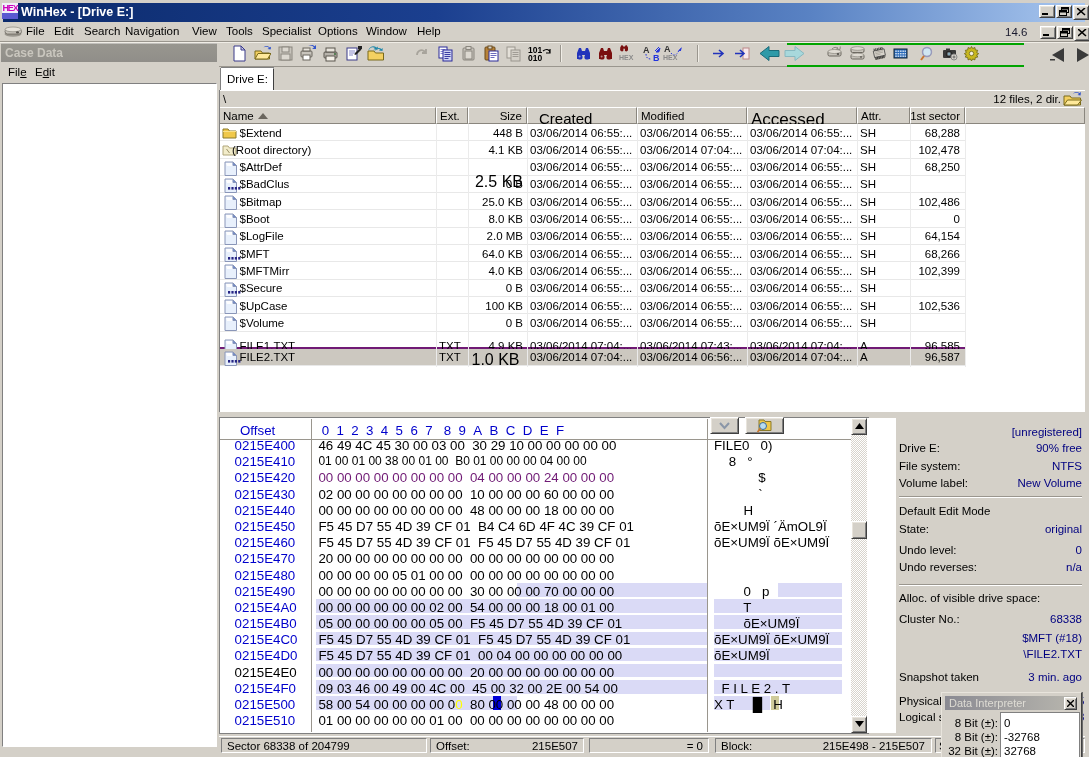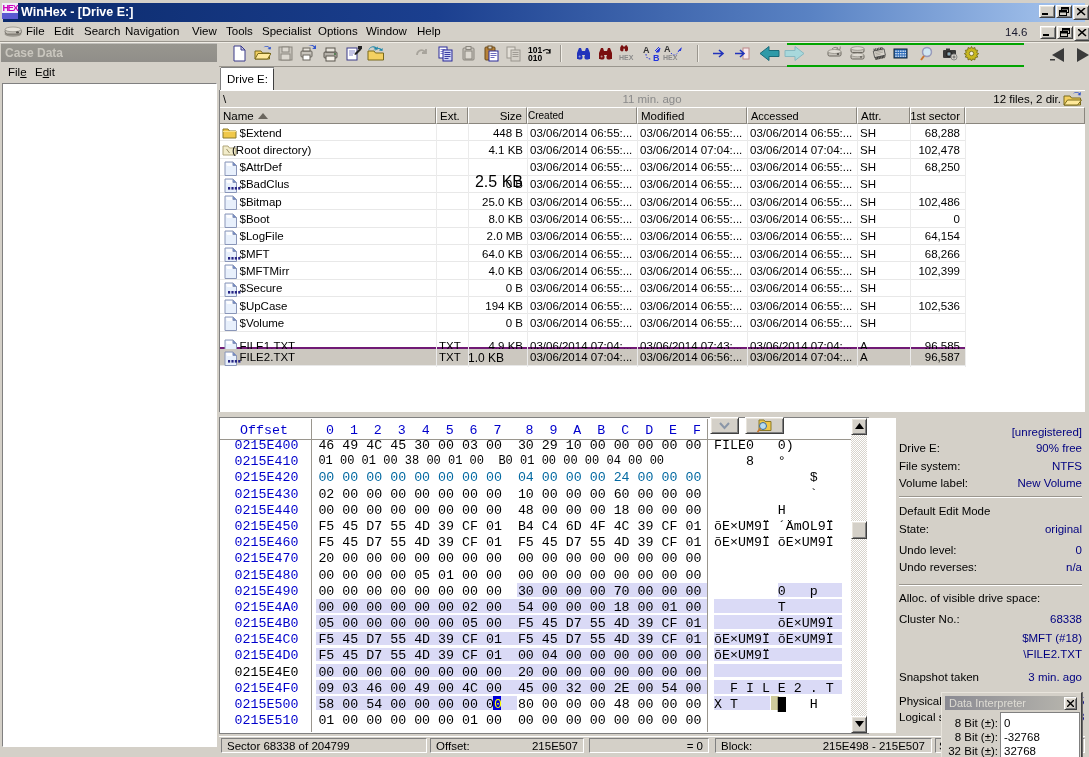--- a/index.html
+++ b/index.html
@@ -1,19 +1,19 @@
 <!DOCTYPE html>
 <html><head><meta charset="utf-8">
 <style>
 html,body{margin:0;padding:0}
 body{width:1089px;height:757px;background:#d4d0c8;font-family:"Liberation Sans",sans-serif;position:relative;overflow:hidden}
 .a{position:absolute}
 .raised{border-top:1px solid #fff;border-left:1px solid #fff;border-right:1px solid #404040;border-bottom:1px solid #404040;box-shadow:inset 1px 1px 0 #e8e4dc, inset -1px -1px 0 #808080;background:#d4d0c8}
 .sunk{border-top:1px solid #808080;border-left:1px solid #808080;border-right:1px solid #fff;border-bottom:1px solid #fff}
-.mono{font-family:Liberation Mono, monospace}
+.mono{font-family:Liberation Sans, sans-serif}
 .a svg{display:block;margin:0 auto}
 .nav{color:#000080}
 </style></head><body>
 
 <div class="a" style="left:3px;top:3px;width:1082px;height:19px;background:linear-gradient(90deg,#0b2a6b 0%,#1b3f8f 40%,#5a83c4 75%,#a9c7ef 100%)"></div>
 <div class="a" style="left:2px;top:3px;width:16px;height:16px;background:#f0eef8;border:0">
  <div class="a" style="left:0px;top:0px;width:16px;height:10px;color:#cc00bb;font-size:9px;font-weight:bold;text-align:center;letter-spacing:-1.2px">HEX</div>
  <div class="a" style="left:0px;top:10px;width:16px;height:6px;background:#5a5ad0"></div>
 </div>
 <div class="a" style="left:21px;top:5px;font-size:12.5px;font-weight:bold;color:#fff">WinHex - [Drive E:]</div>
@@ -332,21 +332,20 @@
     </svg>
   </div>
 <div class="a" style="left:219px;top:66px;width:568px;height:1px;background:#9a968e"></div>
 
 <div class="a" style="left:221px;top:68px;width:51px;height:21px;background:#fff;border:1px solid #404040;border-bottom:none;border-top-color:#fff;border-left-color:#fff;box-shadow:-1px 0 0 #808080, 0 -1px 0 #808080">
  <div class="a" style="left:5px;top:4px;font-size:11.5px">Drive E:</div>
 </div>
 
 <div class="a" style="left:219px;top:90px;width:866px;height:17px;background:#d4d0c8;border-top:1px solid #fff;border-bottom:1px solid #9a968e">
  <div class="a" style="left:4px;top:2px;font-size:11.5px">\</div>
- <div class="a" style="left:0px;top:2px;width:866px;text-align:center;font-size:11.5px;color:#8a8a8a">11 min. ago</div>
  <div class="a" style="right:24px;top:2px;font-size:11.5px">12 files, 2 dir.</div>
  <div class="a" style="right:3px;top:0px;width:19px;height:15px">
       <svg width="19" height="15">
         <path d="M1 5 h6 l1.5 2 h9 v7 h-16.5 z" fill="#f4d061" stroke="#7a6a1a"></path>
         <path d="M1 14 l3.5-5 h14 l-4 5 z" fill="#ffe99a" stroke="#7a6a1a"></path>
         <path d="M10 3 c3-2 5-1 6 0 l-1.5 1 3 .5 .5-3.5 -1.5 1 c-2-1.5 -5-1.5 -6.5 1" fill="#3355cc"></path>
       </svg>
     </div>
 </div>
 
@@ -354,27 +353,27 @@
 <div class="a" style="left:219px;top:107px;width:217px;height:17px;background:#d4d0c8;border-top:1px solid #fff;border-left:1px solid #fff;border-right:1px solid #8a867e;border-bottom:1px solid #8a867e;box-sizing:border-box">
     <div class="a" style="left:3px;top:2px;font-size:11.5px;white-space:nowrap">Name</div>
   </div>
 <div class="a" style="left:436px;top:107px;width:32px;height:17px;background:#d4d0c8;border-top:1px solid #fff;border-left:1px solid #fff;border-right:1px solid #8a867e;border-bottom:1px solid #8a867e;box-sizing:border-box">
     <div class="a" style="left:3px;top:2px;font-size:11.5px;white-space:nowrap">Ext.</div>
   </div>
 <div class="a" style="left:468px;top:107px;width:59px;height:17px;background:#d4d0c8;border-top:1px solid #fff;border-left:1px solid #fff;border-right:1px solid #8a867e;border-bottom:1px solid #8a867e;box-sizing:border-box">
     <div class="a" style="right:4px;top:2px;font-size:11.5px;white-space:nowrap">Size</div>
   </div>
 <div class="a" style="left:527px;top:107px;width:110px;height:17px;background:#d4d0c8;border-top:1px solid #fff;border-left:1px solid #fff;border-right:1px solid #8a867e;border-bottom:1px solid #8a867e;box-sizing:border-box">
-    <div class="a" style="left:0;top:2px;font-size:10px;white-space:nowrap">Created</div>
+    <div class="a" style="left:11px;top:2px;font-size:15px;white-space:nowrap">Created</div>
   </div>
 <div class="a" style="left:637px;top:107px;width:110px;height:17px;background:#d4d0c8;border-top:1px solid #fff;border-left:1px solid #fff;border-right:1px solid #8a867e;border-bottom:1px solid #8a867e;box-sizing:border-box">
     <div class="a" style="left:3px;top:2px;font-size:11.5px;white-space:nowrap">Modified</div>
   </div>
 <div class="a" style="left:747px;top:107px;width:110px;height:17px;background:#d4d0c8;border-top:1px solid #fff;border-left:1px solid #fff;border-right:1px solid #8a867e;border-bottom:1px solid #8a867e;box-sizing:border-box">
-    <div class="a" style="left:3px;top:2px;font-size:11px;white-space:nowrap">Accessed</div>
+    <div class="a" style="left:3px;top:2px;font-size:17px;white-space:nowrap">Accessed</div>
   </div>
 <div class="a" style="left:857px;top:107px;width:53px;height:17px;background:#d4d0c8;border-top:1px solid #fff;border-left:1px solid #fff;border-right:1px solid #8a867e;border-bottom:1px solid #8a867e;box-sizing:border-box">
     <div class="a" style="left:3px;top:2px;font-size:11.5px;white-space:nowrap">Attr.</div>
   </div>
 <div class="a" style="left:910px;top:107px;width:55px;height:17px;background:#d4d0c8;border-top:1px solid #fff;border-left:1px solid #fff;border-right:1px solid #8a867e;border-bottom:1px solid #8a867e;box-sizing:border-box">
     <div class="a" style="right:4px;top:2px;font-size:11.5px;white-space:nowrap">1st sector</div>
   </div>
 <div class="a" style="left:965px;top:107px;width:120px;height:17px;background:#d4d0c8;border-top:1px solid #fff;border-left:1px solid #fff;border-right:1px solid #8a867e;border-bottom:1px solid #8a867e;box-sizing:border-box"></div>
 <div class="a" style="left:258px;top:113px">
     <svg width="10" height="6">
@@ -566,21 +565,21 @@
   </div>
 <div class="a" style="left:219px;top:297.0px;width:746px;height:17.3px;border-bottom:1px solid #e8e8e8;box-sizing:border-box">
     <div class="a" style="left:5px;top:2px;width:12px;height:14px">
       <svg width="13" height="15">
         <path d="M1 1 h8 l3.5 3.5 v10 h-11.5 z" fill="#e8f0fc" stroke="#8a96b8"></path>
         <path d="M2 2 h6 v3 h-5 z" fill="#fdfdfe" stroke="none"></path>
         <path d="M9 1 l3.5 3.5 h-3.5 z" fill="#6a88cc" stroke="#8a96b8"></path>
       </svg>
     </div>
     <div class="a" style="left:20.5px;top:2.5px;font-size:11.5px;white-space:nowrap">$UpCase</div>
-    <div class="a" style="left:249px;width:55px;top:2.5px;font-size:11.5px;text-align:right">194 KB</div>
+    <div class="a" style="left:249px;width:55px;top:2.5px;font-size:11.5px;text-align:right">100 KB</div>
     <div class="a" style="left:311px;top:2.5px;font-size:11.5px;white-space:nowrap">03/06/2014 06:55:...</div>
     <div class="a" style="left:421px;top:2.5px;font-size:11.5px;white-space:nowrap">03/06/2014 06:55:...</div>
     <div class="a" style="left:531px;top:2.5px;font-size:11.5px;white-space:nowrap">03/06/2014 06:55:...</div>
     <div class="a" style="left:641px;top:2.5px;font-size:11.5px">SH</div>
     <div class="a" style="left:671px;width:70px;top:2.5px;font-size:11.5px;text-align:right">102,536</div>
   </div>
 <div class="a" style="left:219px;top:314.3px;width:746px;height:17.3px;border-bottom:1px solid #e8e8e8;box-sizing:border-box">
     <div class="a" style="left:5px;top:2px;width:12px;height:14px">
       <svg width="13" height="15">
         <path d="M1 1 h8 l3.5 3.5 v10 h-11.5 z" fill="#e8f0fc" stroke="#8a96b8"></path>
@@ -632,21 +631,21 @@
     <div class="a" style="left:8.5px;top:11.5px">
       <svg width="13" height="3">
         <rect x="0" y="0" width="2.2" height="2.6" fill="#252585"></rect>
         <rect x="3.4" y="0" width="2.2" height="2.6" fill="#252585"></rect>
         <rect x="6.8" y="0" width="2.2" height="2.6" fill="#252585"></rect>
         <rect x="10.2" y="0" width="2.2" height="2.6" fill="#252585"></rect>
       </svg>
     </div>
     <div class="a" style="left:20.5px;top:2.5px;font-size:11.5px;white-space:nowrap">FILE2.TXT</div>
     <div class="a" style="left:220px;top:2.5px;font-size:11.5px">TXT</div>
-    <div class="a" style="left:249px;width:55px;top:2.5px;font-size:12px;text-align:left">1.0 KB</div>
+    <div class="a" style="left:249px;width:55px;top:2.5px;font-size:16px;text-align:center">1.0 KB</div>
     <div class="a" style="left:311px;top:2.5px;font-size:11.5px;white-space:nowrap">03/06/2014 07:04:...</div>
     <div class="a" style="left:421px;top:2.5px;font-size:11.5px;white-space:nowrap">03/06/2014 06:56:...</div>
     <div class="a" style="left:531px;top:2.5px;font-size:11.5px;white-space:nowrap">03/06/2014 07:04:...</div>
     <div class="a" style="left:641px;top:2.5px;font-size:11.5px">A</div>
     <div class="a" style="left:671px;width:70px;top:2.5px;font-size:11.5px;text-align:right">96,587</div>
   </div>
 <div class="a" style="left:436px;top:124px;width:1px;height:243px;background:#ebebeb"></div>
 <div class="a" style="left:468px;top:124px;width:1px;height:243px;background:#ebebeb"></div>
 <div class="a" style="left:527px;top:124px;width:1px;height:243px;background:#ebebeb"></div>
 <div class="a" style="left:637px;top:124px;width:1px;height:243px;background:#ebebeb"></div>
@@ -674,21 +673,21 @@
 <div class="a" style="left:311px;top:419px;width:1px;height:313px;background:#9a968e"></div>
 <div class="a" style="left:707px;top:419px;width:1px;height:313px;background:#9a968e"></div>
 <div class="a" style="left:220px;top:439px;width:631px;height:1px;background:#9a968e"></div>
 <div class="a mono" style="left:234.6px;top:438.1px;font-size:13.3px;color:#0000cc;white-space:pre">0215E400</div>
 <div class="a mono" style="left:318.4px;top:438.1px;font-size:13.3px;color:#000;white-space:pre">46 49 4C 45 30 00 03 00  30 29 10 00 00 00 00 00</div>
 <div class="a mono" style="left:714px;top:438.1px;font-size:13.3px;color:#000;white-space:pre">FILE0   0)      </div>
 <div class="a mono" style="left:234.6px;top:454.3px;font-size:13.3px;color:#0000cc;white-space:pre">0215E410</div>
 <div class="a mono" style="left:318.4px;top:454.3px;font-size:12px;color:#000;white-space:pre">01 00 01 00 38 00 01 00  B0 01 00 00 00 04 00 00</div>
 <div class="a mono" style="left:714px;top:454.3px;font-size:13.3px;color:#000;white-space:pre">    8   °       </div>
 <div class="a mono" style="left:234.6px;top:470.4px;font-size:13.3px;color:#0000cc;white-space:pre">0215E420</div>
-<div class="a mono" style="left:318.4px;top:470.4px;font-size:13.3px;color:#0369a1;white-space:pre">00 00 00 00 00 00 00 00  04 00 00 00 24 00 00 00</div>
+<div class="a mono" style="left:318.4px;top:470.4px;font-size:13.3px;color:#701a75;white-space:pre">00 00 00 00 00 00 00 00  04 00 00 00 24 00 00 00</div>
 <div class="a mono" style="left:714px;top:470.4px;font-size:13.3px;color:#000;white-space:pre">            $   </div>
 <div class="a mono" style="left:234.6px;top:486.6px;font-size:13.3px;color:#0000cc;white-space:pre">0215E430</div>
 <div class="a mono" style="left:318.4px;top:486.6px;font-size:13.3px;color:#000;white-space:pre">02 00 00 00 00 00 00 00  10 00 00 00 60 00 00 00</div>
 <div class="a mono" style="left:714px;top:486.6px;font-size:13.3px;color:#000;white-space:pre">            `   </div>
 <div class="a mono" style="left:234.6px;top:502.8px;font-size:13.3px;color:#0000cc;white-space:pre">0215E440</div>
 <div class="a mono" style="left:318.4px;top:502.8px;font-size:13.3px;color:#000;white-space:pre">00 00 00 00 00 00 00 00  48 00 00 00 18 00 00 00</div>
 <div class="a mono" style="left:714px;top:502.8px;font-size:13.3px;color:#000;white-space:pre">        H       </div>
 <div class="a mono" style="left:234.6px;top:518.9px;font-size:13.3px;color:#0000cc;white-space:pre">0215E450</div>
 <div class="a mono" style="left:318.4px;top:518.9px;font-size:13.3px;color:#000;white-space:pre">F5 45 D7 55 4D 39 CF 01  B4 C4 6D 4F 4C 39 CF 01</div>
 <div class="a mono" style="left:714px;top:518.9px;font-size:13.3px;color:#000;white-space:pre">õE×UM9Ï ´ÄmOL9Ï </div>

